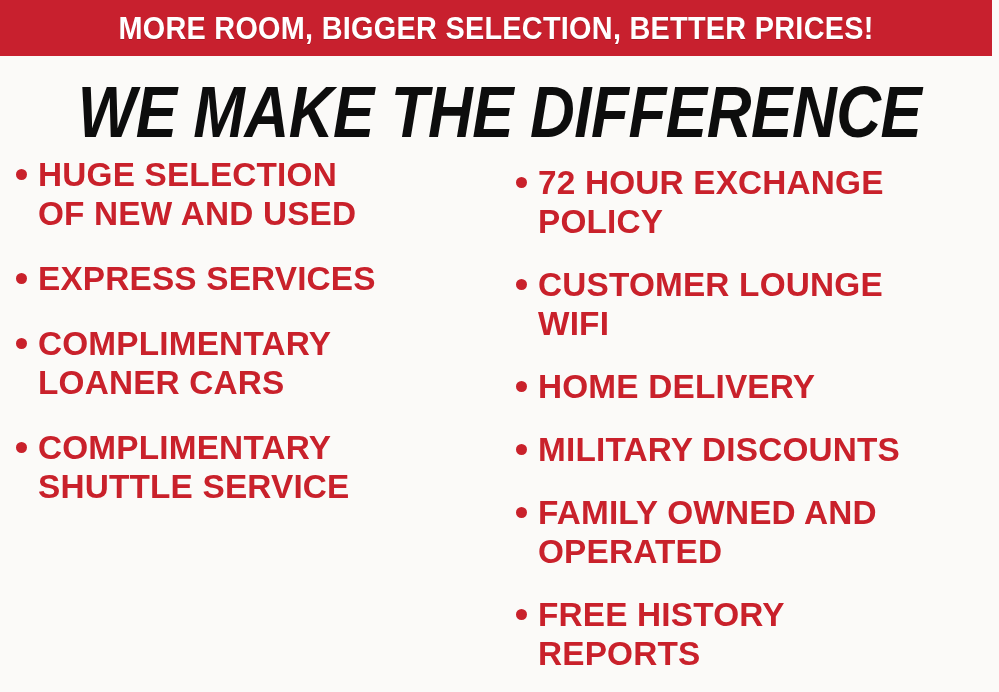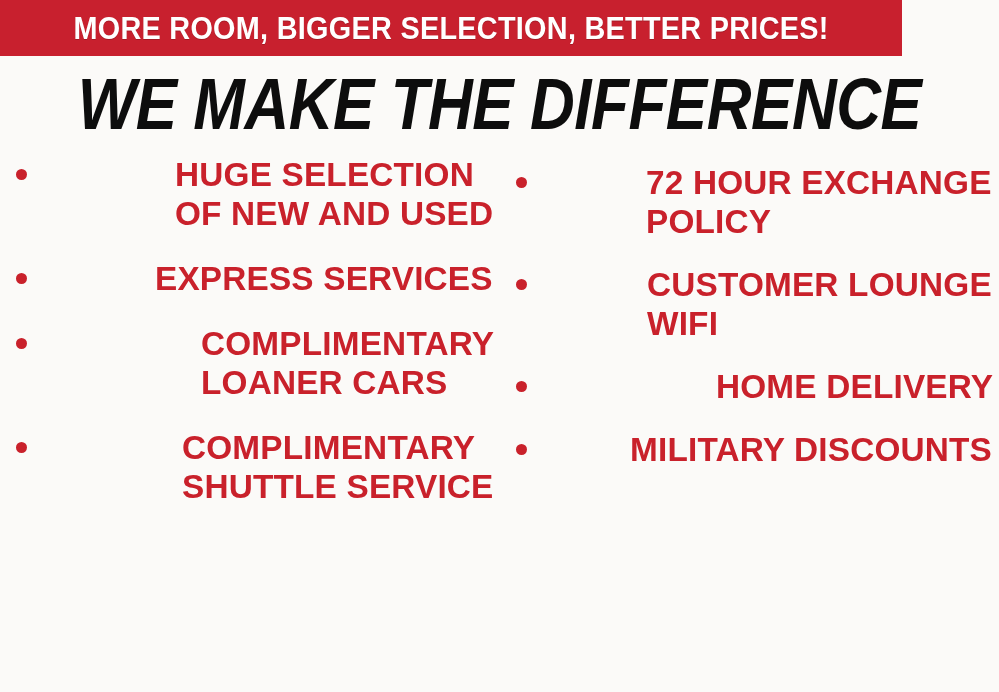--- a/index.html
+++ b/index.html
@@ -19,21 +19,21 @@
     height: 692px;
     background: #fbfaf8;
     overflow: hidden;
   }
 
   
   .ribbon {
     position: absolute;
     left: 0;
     top: 0;
-    width: 902px;
+    width: 992px;
     height: 56px;
     background: #c8202e;
     display: flex;
     align-items: center;
     justify-content: center;
   }
   .ribbon-text {
     color: #ffffff;
     font-family: "Liberation Sans", sans-serif;
     font-weight: bold;
@@ -43,21 +43,21 @@
     white-space: nowrap;
     transform: scaleX(0.93);
     transform-origin: center center;
     text-shadow: 0 1px 0 rgba(0,0,0,0.18);
   }
 
   
   .headline-wrap {
     position: absolute;
     left: 0;
-    top: 60px;
+    top: 68px;
     width: 999px;
     height: 88px;
     display: flex;
     align-items: center;
     justify-content: center;
   }
   .headline {
     color: #0d0d0d;
     font-family: "Liberation Sans", sans-serif;
     font-weight: bold;
@@ -90,21 +90,20 @@
   .column-right {
     width: 499px;
     padding-left: 16px;
     margin-top: 8px;
   }
 
   .bullet-item {
     display: flex;
     align-items: flex-start;
     margin-bottom: 26px;
-    justify-content: space-between;
   }
   .column-right .bullet-item {
     margin-bottom: 24px;
   }
   .bullet-dot {
     flex: 0 0 auto;
     width: 11px;
     height: 11px;
     border-radius: 50%;
     background: #c9212b;
@@ -189,16 +188,30 @@
           <div class="bullet-text">
             <span class="line">HOME DELIVERY</span>
           </div>
         </div>
         <div class="bullet-item">
           <span class="bullet-dot"></span>
           <div class="bullet-text">
             <span class="line">MILITARY DISCOUNTS</span>
           </div>
         </div>
+        <div class="bullet-item">
+          <span class="bullet-dot"></span>
+          <div class="bullet-text">
+            <span class="line">FAMILY OWNED AND</span>
+            <span class="line">OPERATED</span>
+          </div>
+        </div>
+        <div class="bullet-item">
+          <span class="bullet-dot"></span>
+          <div class="bullet-text">
+            <span class="line">FREE HISTORY</span>
+            <span class="line">REPORTS</span>
+          </div>
+        </div>
       </div>
   </div>
 
 </div>
 
 </body></html>

